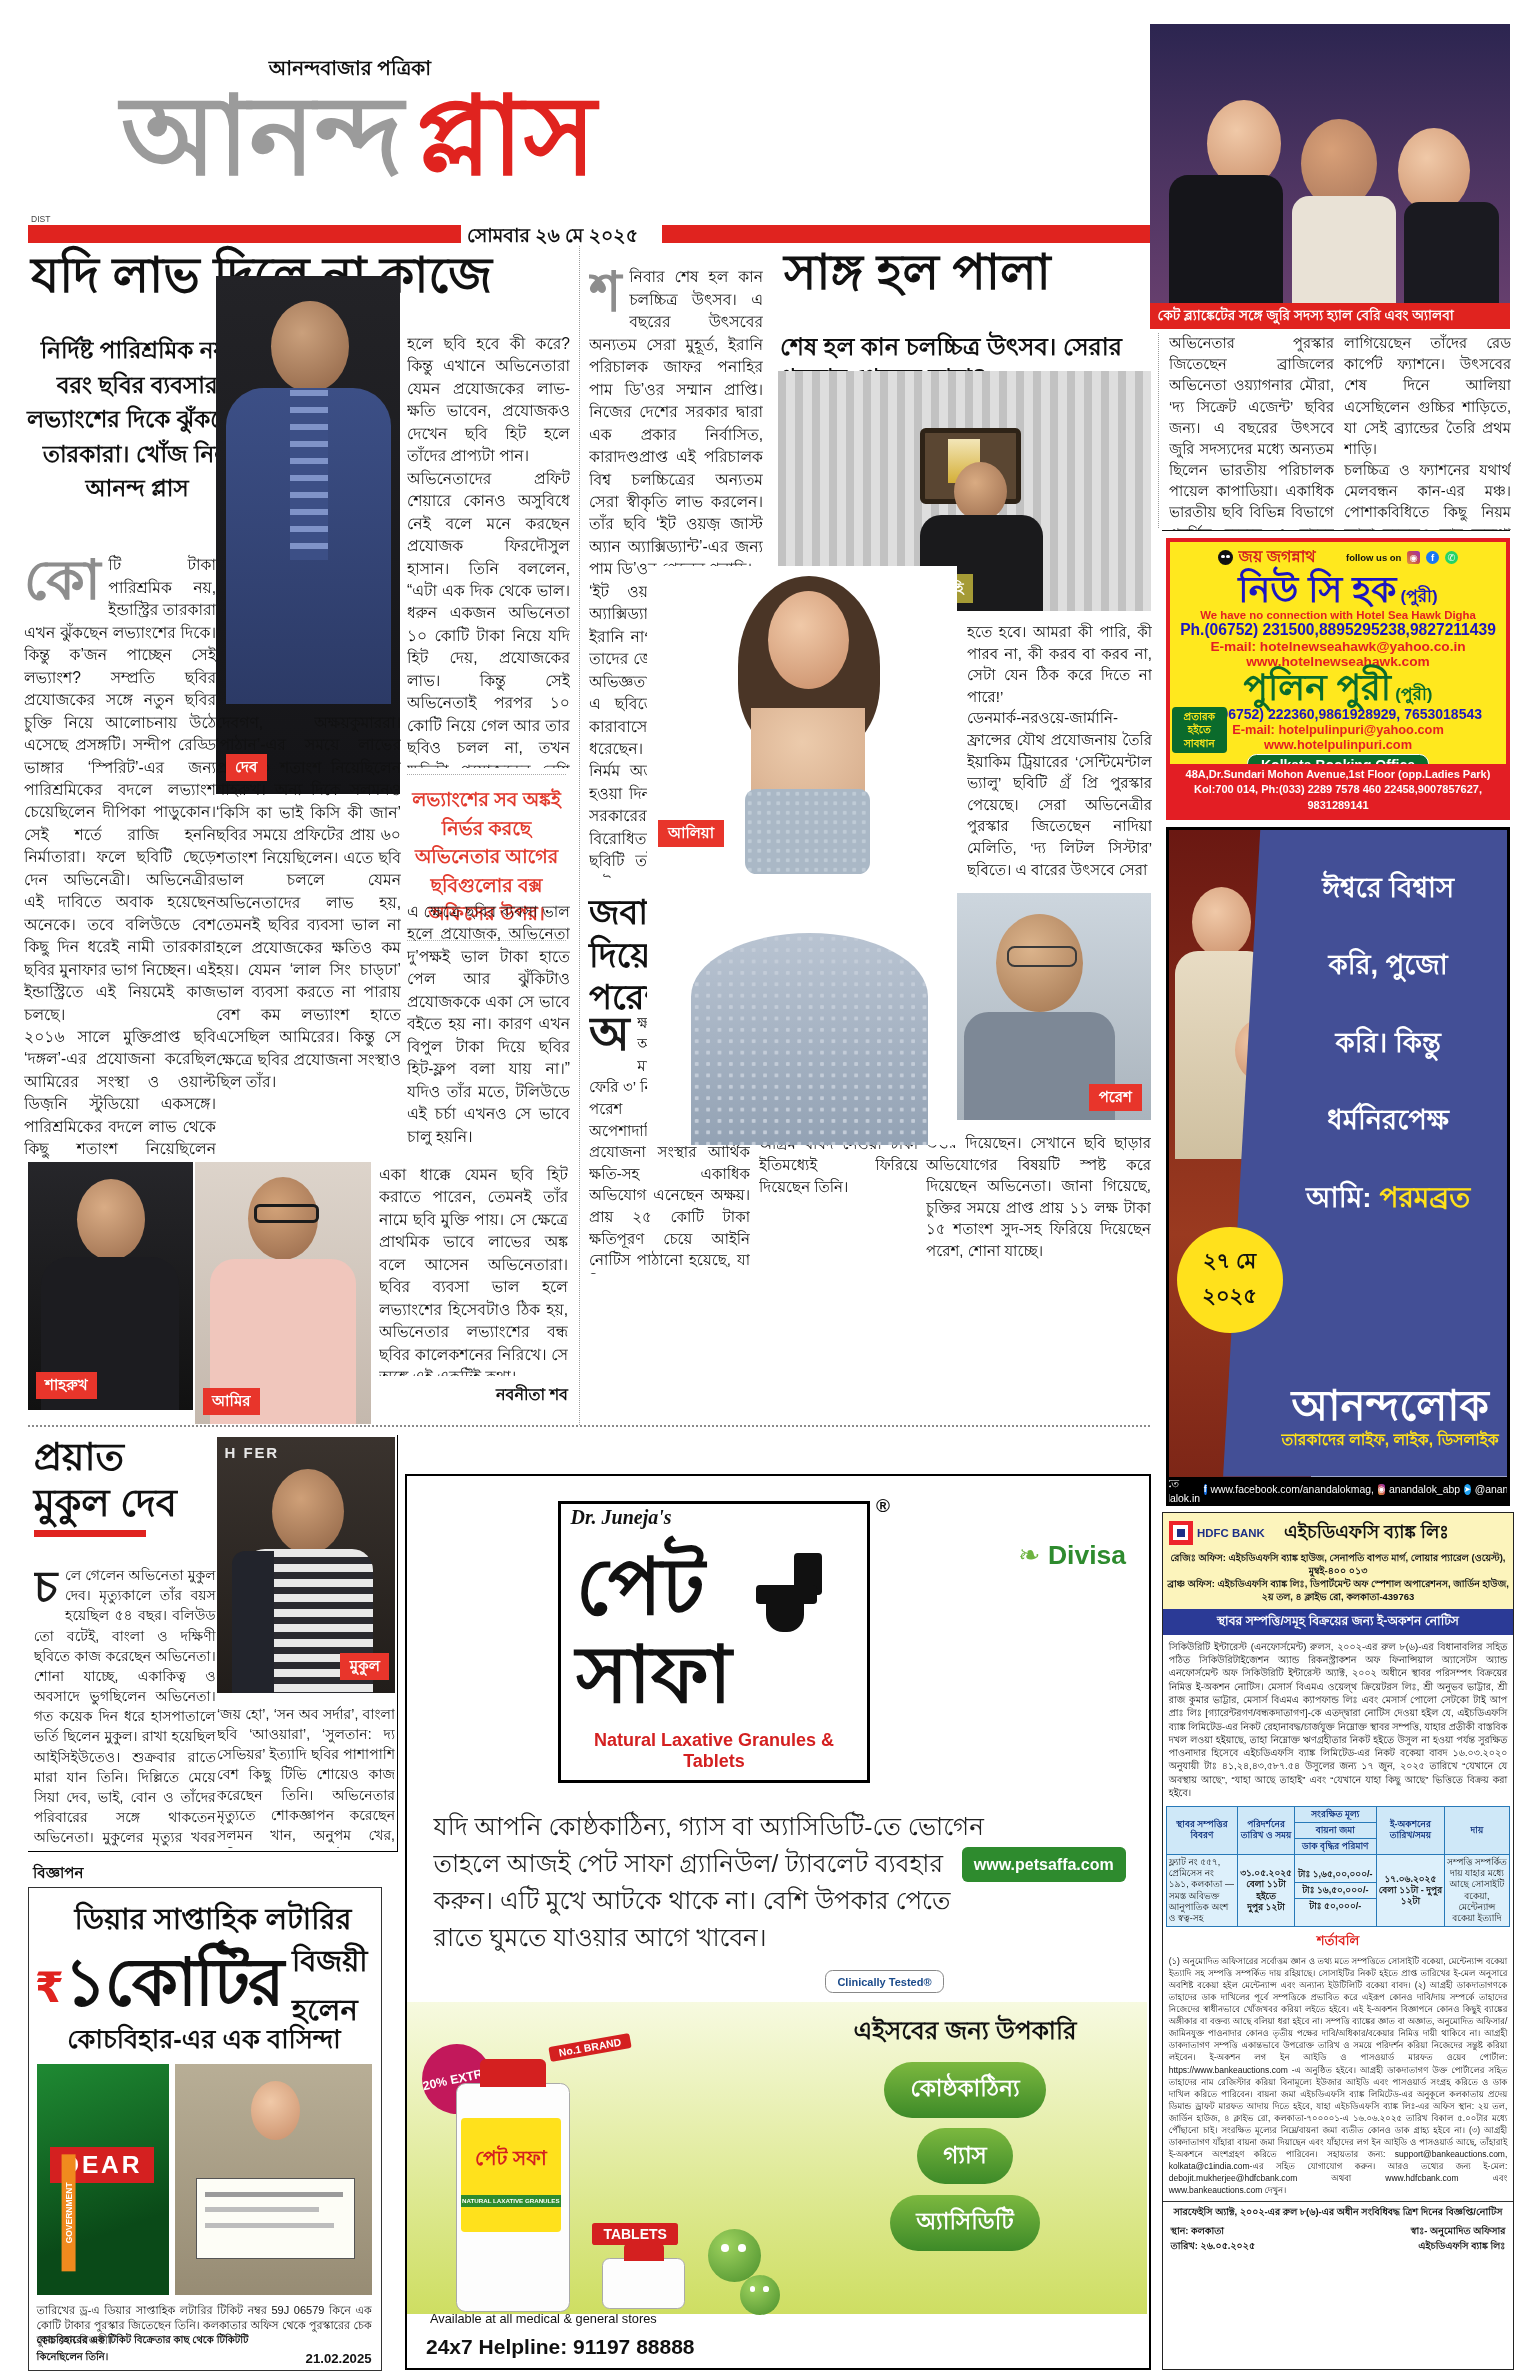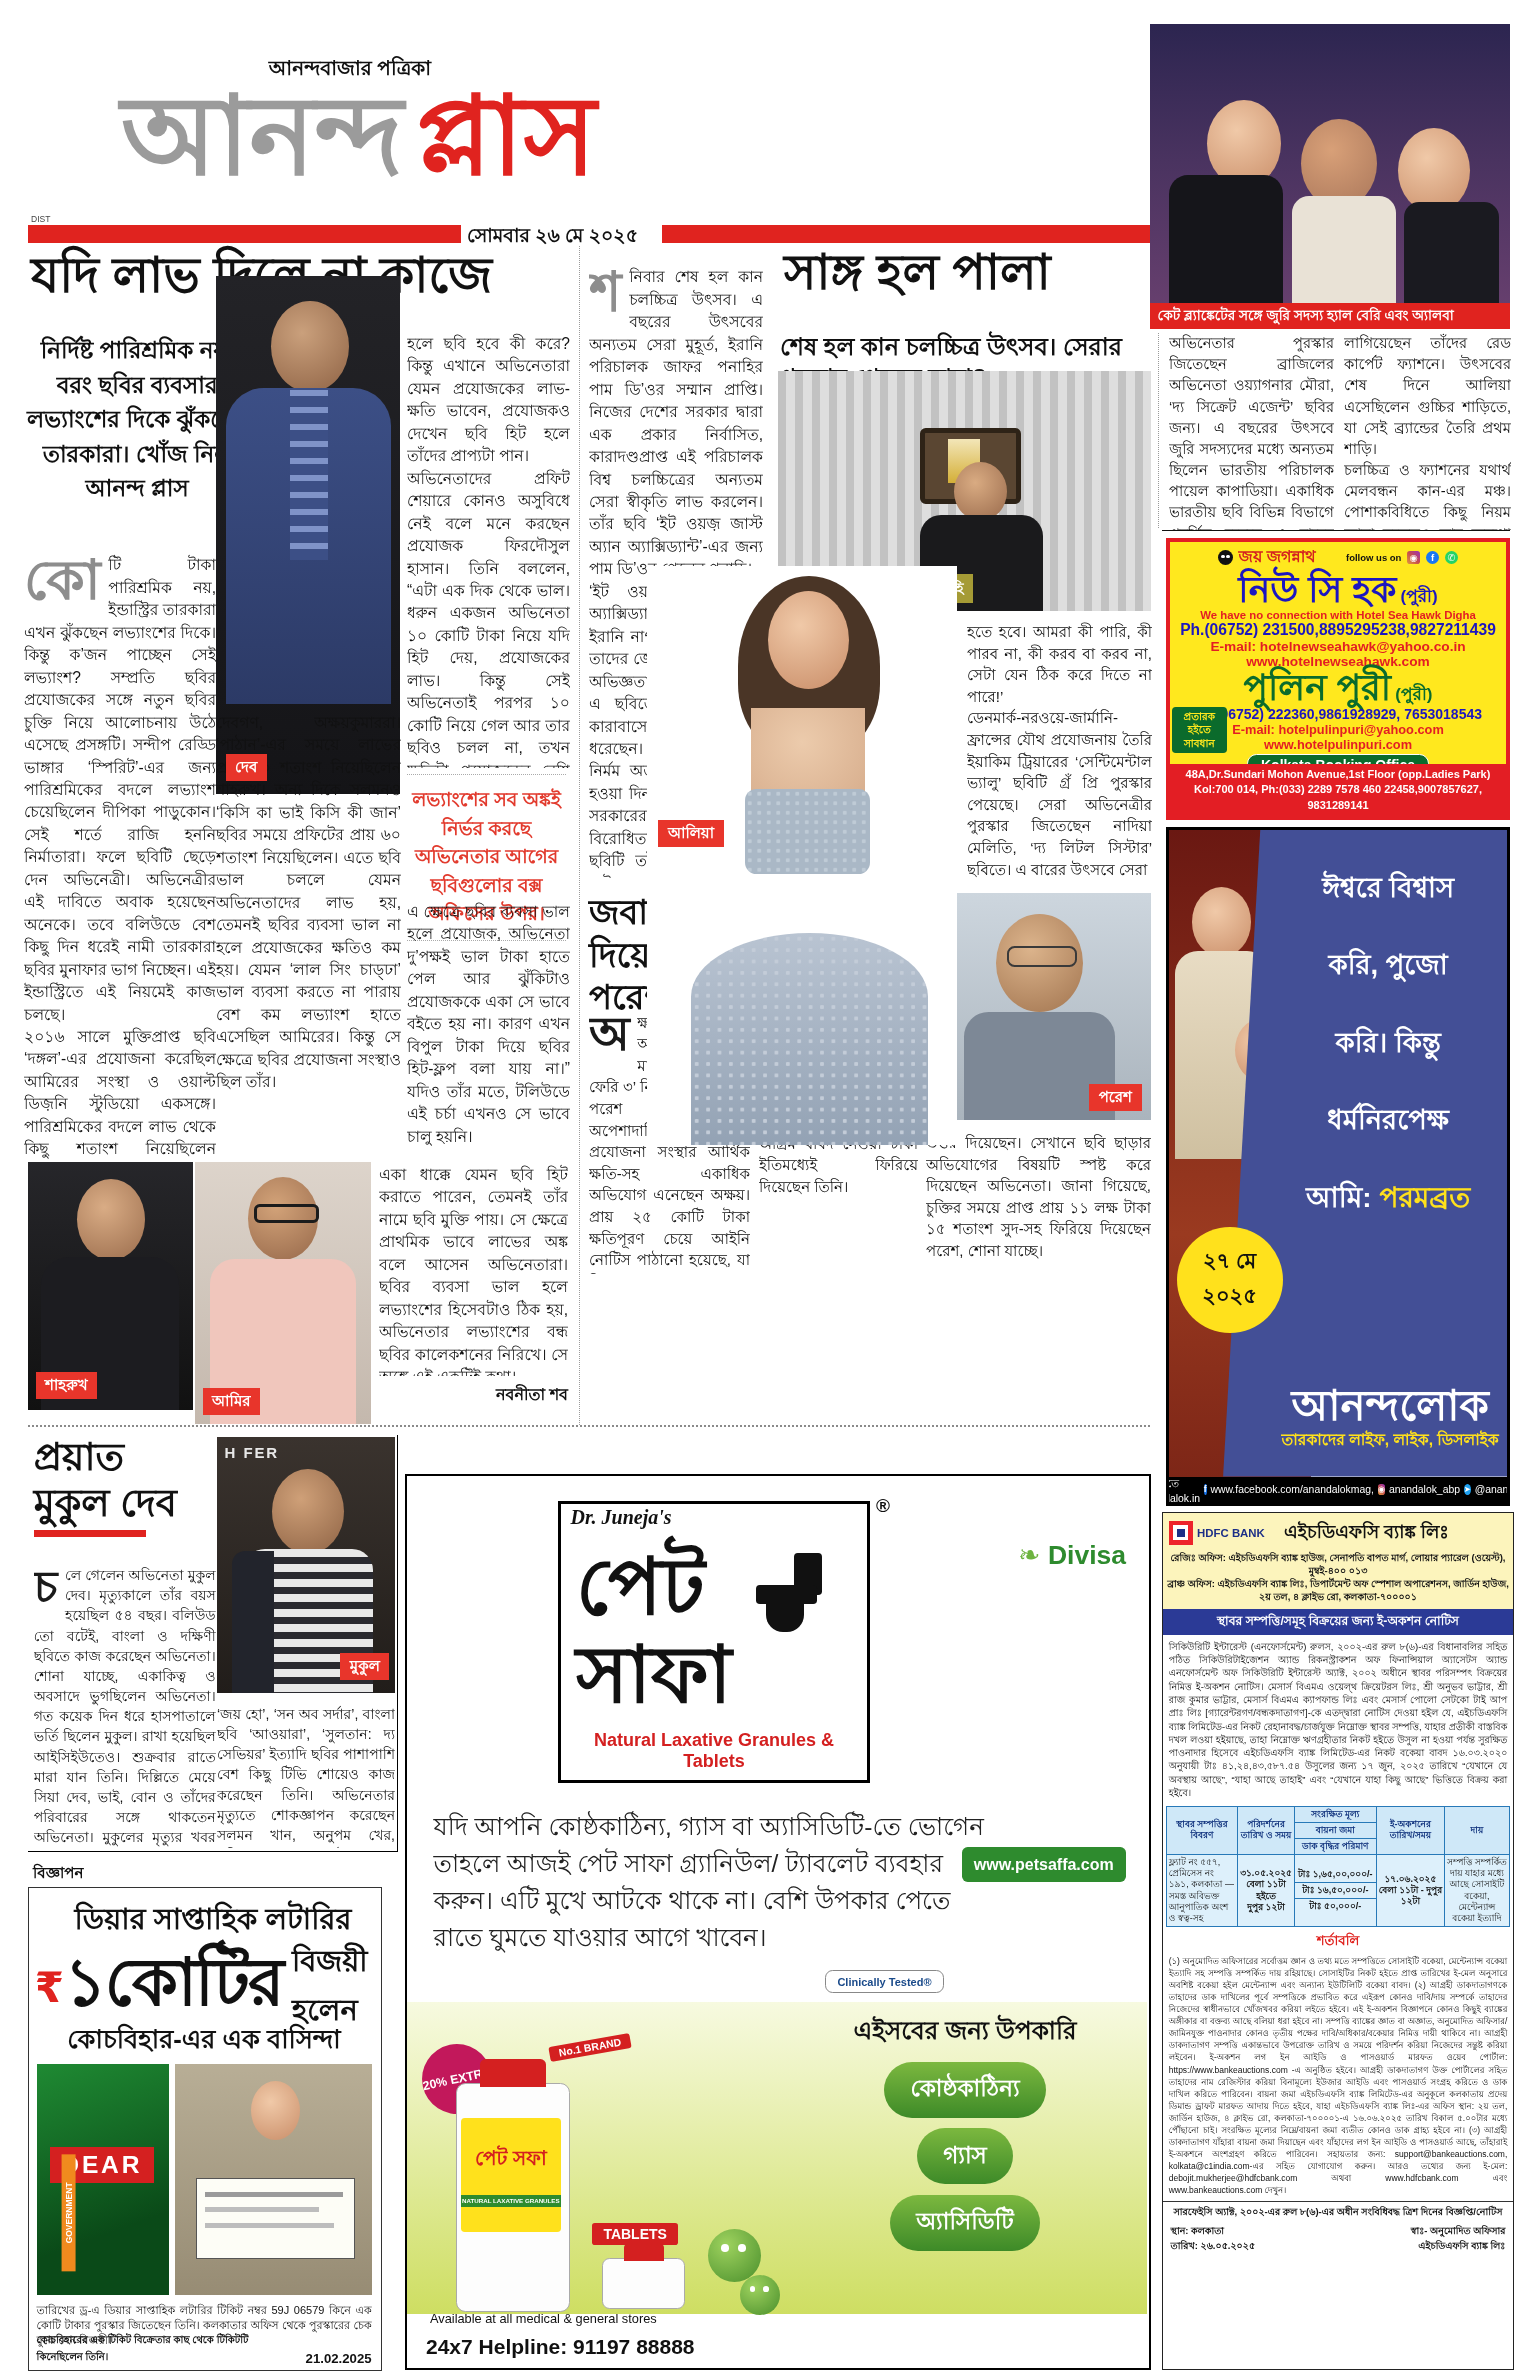--- a/index.html
+++ b/index.html
@@ -306,21 +306,21 @@
     <div style="background:#fcf4bc;position:relative;padding:4.7px 3.8px 5.7px;min-height:76px;">
       <div class="abs" style="left:5.7px;top:7.6px;display:flex;align-items:center;gap:3.8px;">
         <span style="display:inline-block;width:24.6px;height:24.6px;background:#ed232a;position:relative;">
           <span style="position:absolute;left:4.7px;top:4.7px;width:15px;height:15px;background:#fff;"></span>
           <span style="position:absolute;left:8.5px;top:8.5px;width:7.6px;height:7.6px;background:#1c2f87;"></span>
         </span>
         <span style="color:#1c2f87;font-weight:bold;font-size:11.4px;">HDFC BANK</span>
       </div>
       <div class="center bold" style="font-size:18px;margin-left:57px;">এইচডিএফসি ব্যাঙ্ক লিঃ</div>
       <div class="center bold" style="font-size:9.5px;line-height:1.4;margin-top:1.9px;">রেজিঃ অফিস: এইচডিএফসি ব্যাঙ্ক হাউজ, সেনাপতি বাপত মার্গ, লোয়ার প্যারেল (ওয়েস্ট), মুম্বই-৪০০ ০১৩</div>
-      <div class="center bold" style="font-size:9.5px;line-height:1.4;">ব্রাঞ্চ অফিস: এইচডিএফসি ব্যাঙ্ক লিঃ, ডিপার্টমেন্ট অফ স্পেশাল অপারেশনস, জার্ডিন হাউজ, ২য় তল, ৪ ক্লাইভ রো, কলকাতা-৭০০০০১</div>
+      <div class="center bold" style="font-size:9.5px;line-height:1.4;">ব্রাঞ্চ অফিস: এইচডিএফসি ব্যাঙ্ক লিঃ, ডিপার্টমেন্ট অফ স্পেশাল অপারেশনস, জার্ডিন হাউজ, ২য় তল, ৪ ক্লাইভ রো, কলকাতা-439763</div>
     </div>
     <div class="center bold" style="background:#2b3a96;color:#fff;font-size:12.3px;padding:2.8px 0;">স্থাবর সম্পত্তি/সমূহ বিক্রয়ের জন্য ই-অকশন নোটিস</div>
     <div style="padding:4.7px 5.7px;text-align:justify;line-height:1.4;font-size:9.5px;">সিকিউরিটি ইন্টারেস্ট (এনফোর্সমেন্ট) রুলস, ২০০২-এর রুল ৮(৬)-এর বিধানাবলির সহিত পঠিত সিকিউরিটাইজেশন অ্যান্ড রিকনস্ট্রাকশন অফ ফিনান্সিয়াল অ্যাসেটস অ্যান্ড এনফোর্সমেন্ট অফ সিকিউরিটি ইন্টারেস্ট অ্যাক্ট, ২০০২ অধীনে স্থাবর পরিসম্পৎ বিক্রয়ের নিমিত্ত ই-অকশন নোটিস। মেসার্স বিএমএ ওয়েল্থ ক্রিয়েটরস লিঃ, শ্রী অনুভব ভাট্টার, শ্রী রাজ কুমার ভাট্টার, মেসার্স বিএমএ ক্যাপফান্ড লিঃ এবং মেসার্স পোলো সেটকো টাই আপ প্রাঃ লিঃ [গ্যারেন্টরগণ/বন্ধকদাতাগণ]-কে এতদ্দ্বারা নোটিস দেওয়া হইল যে, এইচডিএফসি ব্যাঙ্ক লিমিটেড-এর নিকট রেহানাবদ্ধ/চার্জযুক্ত নিম্নোক্ত স্থাবর সম্পত্তি, যাহার প্রতীকী বাস্তবিক দখল লওয়া হইয়াছে, তাহা নিম্নোক্ত ঋণগ্রহীতার নিকট হইতে উসুল না হওয়া পর্যন্ত সুরক্ষিত পাওনাদার হিসেবে এইচডিএফসি ব্যাঙ্ক লিমিটেড-এর নিকট বকেয়া বাবদ ১৬.০৩.২০২০ অনুযায়ী টাঃ ৪১,২৪,৪৩,৫৮৭.৫৪ উসুলের জন্য ১৭ জুন, ২০২৫ তারিখে “যেখানে যে অবস্থায় আছে”, “যাহা আছে তাহাই” এবং “যেখানে যাহা কিছু আছে” ভিত্তিতে বিক্রয় করা হইবে।</div>
     <table class="hd">
       <tbody>
           <tr>
         <td class="th" style="width:21%;">স্থাবর সম্পত্তির বিবরণ</td>
         <td class="th" style="width:16%;white-space:pre-line;">পরিদর্শনের
 তারিখ ও সময়</td>
         <td class="th stack" style="width:24%;padding:0;">

